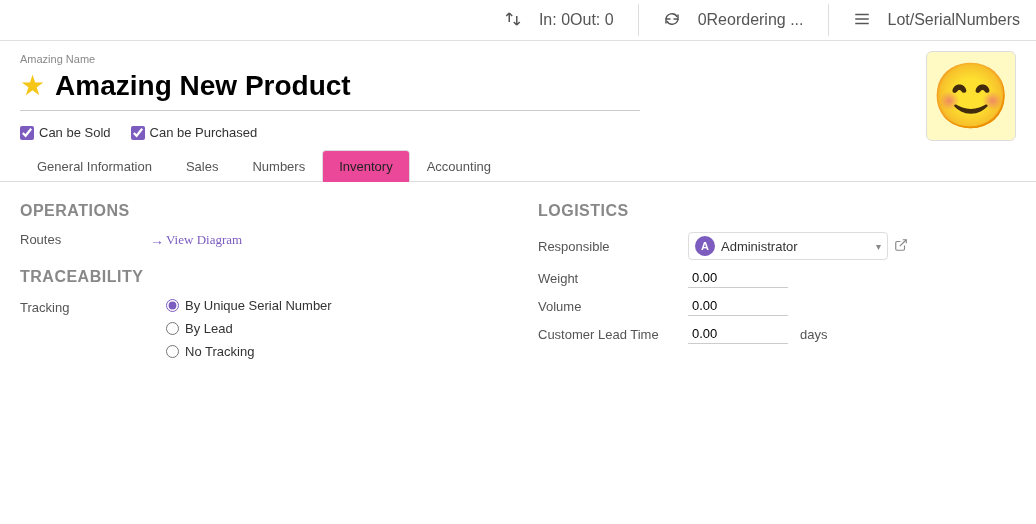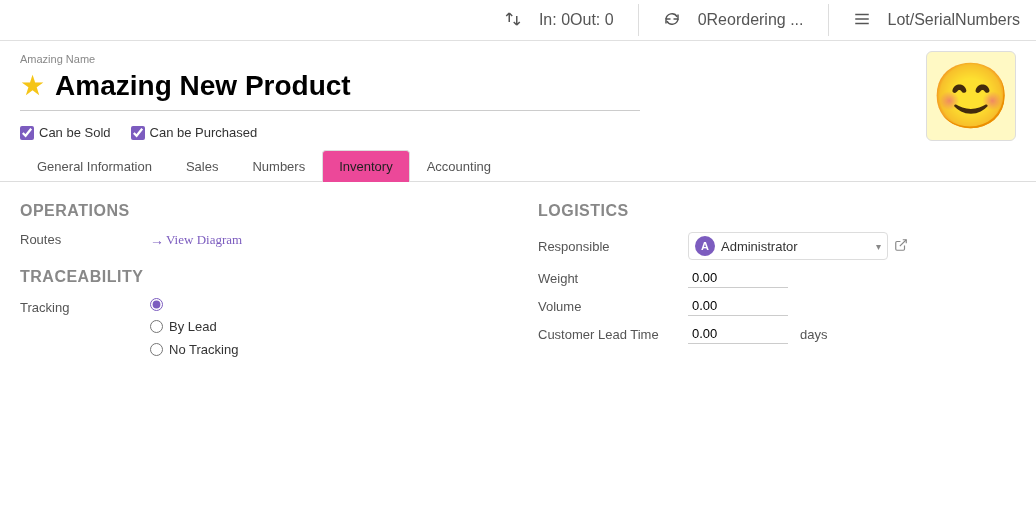--- a/index.html
+++ b/index.html
@@ -199,21 +199,21 @@
     }
     .days-label { font-size: 13px; color: #555; margin-left: 6px; }
 
     
     .traceability-section {
       margin-top: 20px;
     }
     .tracking-field-row {
       display: flex;
       align-items: flex-start;
-      gap: 0;
+      gap: 16px;
     }
     .tracking-label {
       font-size: 13px;
       color: #555;
       min-width: 130px;
       padding-top: 2px;
     }
     .radio-group {
       display: flex;
       flex-direction: column;
@@ -336,20 +336,21 @@
       </a>
     </div>
 
     <div class="traceability-section">
       <div class="section-title">Traceability</div>
       <div class="tracking-field-row">
         <div class="tracking-label">Tracking</div>
         <div class="radio-group">
           <label class="radio-item">
             <input type="radio" name="tracking" checked="" style="">
+            <span>By Unique Serial Number</span>
           </label>
           <label class="radio-item">
             <input type="radio" name="tracking" style="">
             <span>By Lead</span>
           </label>
           <label class="radio-item">
             <input type="radio" name="tracking" style="">
             <span>No Tracking</span>
           </label>
         </div>

